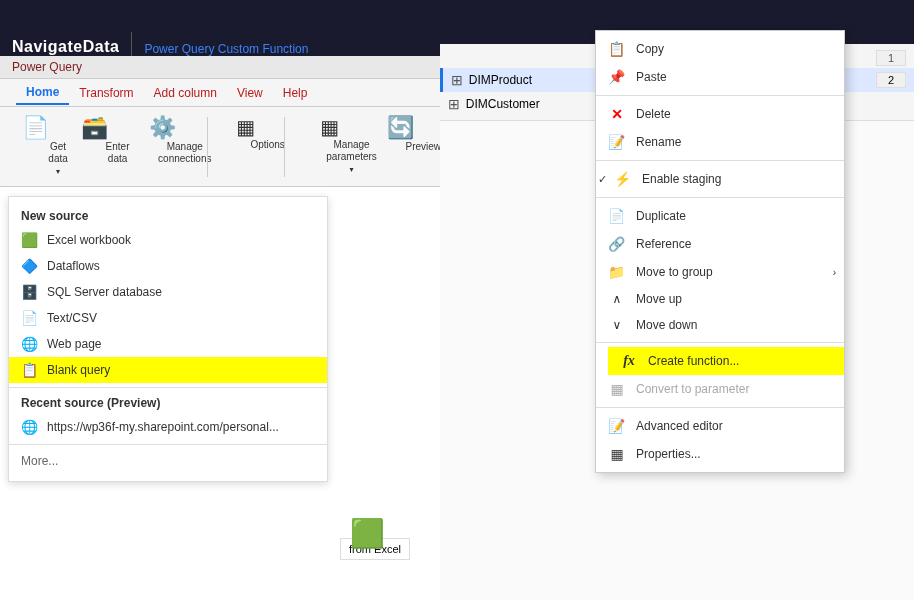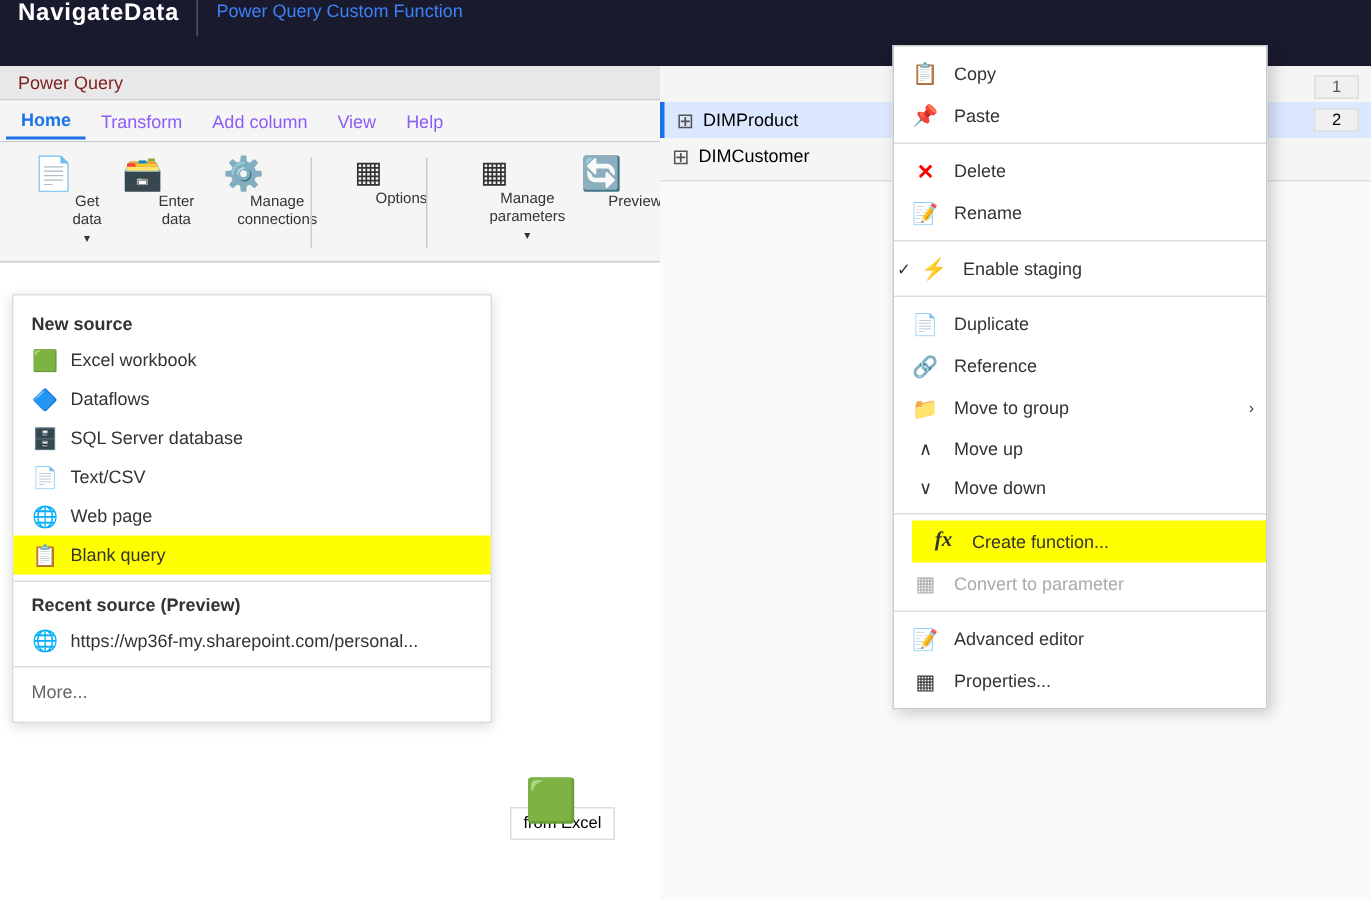--- a/index.html
+++ b/index.html
@@ -2,31 +2,31 @@
 <html><head>
   <meta charset="utf-8">
   <style>
     * { margin: 0; padding: 0; box-sizing: border-box; }
     body { font-family: 'Segoe UI', Arial, sans-serif; font-size: 13px; background: #f0f0f0; width: 914px; height: 600px; overflow: hidden; position: relative; }
 
     
     .left-panel { position: absolute; left: 0; top: 0; width: 440px; height: 600px; background: #fff; }
 
     
-    .app-header { background: #1a1a2e; color: white; display: flex; align-items: flex-start; height: 44px; padding: 0 12px; }
+    .app-header { background: #1a1a2e; color: white; display: flex; align-items: flex-end; height: 56px; padding: 0 12px; }
     .app-title { font-size: 16px; font-weight: bold; color: white; letter-spacing: 0.5px; }
     .app-divider { width: 1px; height: 24px; background: #555; margin: 0 12px; }
     .app-subtitle { color: #3b82f6; font-size: 12px; }
 
     
     .pq-label { padding: 4px 12px; font-size: 12px; color: #7f1d1d; background: #e8e8e8; border-bottom: 1px solid #ccc; }
 
     
-    .ribbon-tabs { display: flex; align-items: center; padding: 0 4px; background: #f5f5f5; border-bottom: 1px solid #ccc; height: 28px; }
-    .ribbon-tab { padding: 4px 10px; font-size: 12px; color: #8b5cf6; cursor: pointer; }
+    .ribbon-tabs { display: flex; align-items: center; padding: 0 16px; background: #f5f5f5; border-bottom: 1px solid #ccc; height: 28px; }
+    .ribbon-tab { padding: 4px 10px; font-size: 12px; color: #b91c1c; cursor: pointer; }
     .ribbon-tab.active { border-bottom: 2px solid #1a73e8; color: #1a73e8; font-weight: 600; }
 
     
     .ribbon { display: flex; align-items: flex-start; padding: 6px 8px; background: #f5f5f5; border-bottom: 1px solid #ccc; gap: 4px; height: 80px; }
     .ribbon-btn { display: flex; flex-direction: column; align-items: center; justify-content: flex-start; padding: 4px 8px; min-width: 44px; font-size: 10px; color: #333; cursor: pointer; border-radius: 3px; gap: 2px; }
     .ribbon-btn .icon { font-size: 22px; line-height: 1; }
     .ribbon-btn .label { text-align: center; line-height: 1.2; margin-left: 44px; }
     .ribbon-separator { width: 1px; height: 60px; background: #ccc; margin: 0 4px; align-self: center; }
 
     

